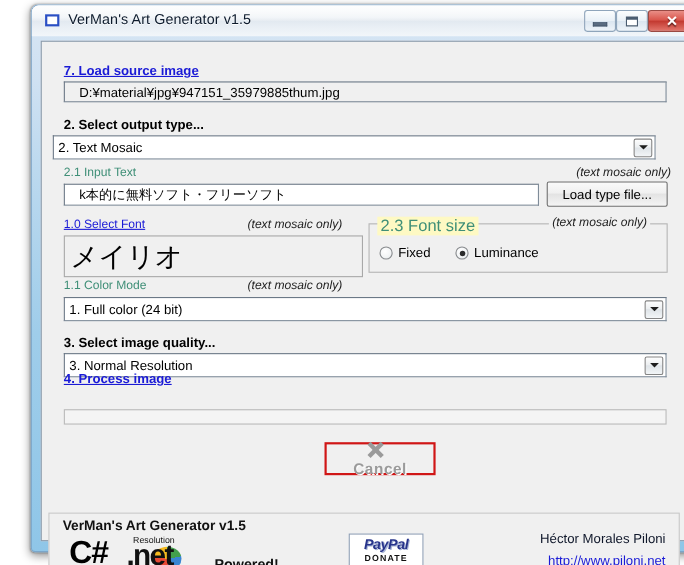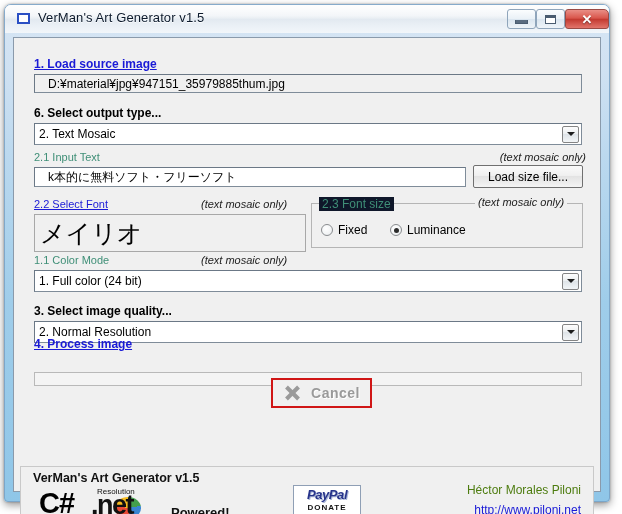--- a/index.html
+++ b/index.html
@@ -13,20 +13,21 @@
     font-family: "Liberation Sans", sans-serif;
     overflow: hidden;
   }
 
   
   #desktop {
     position: relative;
     width: 506px;
     height: 514px;
     background: #ffffff;
+    margin-left: 24px;
   }
 
   
   #window {
     position: absolute;
     left: 4px;
     top: 4px;
     width: 606px;
     height: 498px;
     border-radius: 7px 7px 4px 4px;
@@ -270,23 +271,23 @@
   }
 
   
   #fontsize-group {
     position: absolute;
     border: 1px solid #b5b5b5;
     box-sizing: border-box;
   }
   #fontsize-group-label {
     position: absolute;
-    background: #0f172a;
+    background: #fef9c3;
     padding: 0 3px;
-    font-size: 12px;
+    font-size: 15px;
     color: #3f8f77;
     white-space: nowrap;
   }
   #fontsize-group-hint {
     position: absolute;
     background: #f0f0f0;
     padding: 0 3px;
     font-size: 11px;
     font-style: italic;
     color: #222222;
@@ -508,21 +509,21 @@
     letter-spacing: 1px;
     margin-top: 3px;
     line-height: 1;
   }
 
   #author-name {
     position: absolute;
     right: 12px;
     top: 16px;
     font-size: 12px;
-    color: #4d7c0f;
+    color: #0f172a;
     white-space: nowrap;
     text-align: center;
   }
   #author-link {
     position: absolute;
     right: 12px;
     top: 36px;
     font-size: 12px;
     color: #1a1ad6;
     text-decoration: underline;
@@ -552,42 +553,42 @@
       <div class="winbtn" id="btn-max">
         <div class="glyph"></div>
       </div>
       <div class="winbtn" id="btn-close">
         <div class="glyph">✕</div>
       </div>
     </div>
 
     <div id="client">
 
-      <div class="link" style="left:20px; top:19px;">1. Load source image</div>
+      <div class="link" style="left:20px; top:19px;">7. Load source image</div>
 
       <div class="textbox readonly" style="left:20px; top:36px; width:548px; height:19px;">D:¥material¥jpg¥947151_35979885thum.jpg</div>
 
-      <div class="heading" style="left:20px; top:68px;">6. Select output type...</div>
-
-      <div class="combo" style="left:20px; top:85px; width:548px; height:22px;">
+      <div class="heading" style="left:20px; top:68px;">2. Select output type...</div>
+
+      <div class="combo" style="left:10px; top:85px; width:548px; height:22px;">
         <div class="combo-text">2. Text Mosaic</div>
         <div class="combo-arrow">
           <div class="arrow-down"></div>
         </div>
       </div>
 
       <div class="sublabel" style="left:20px; top:113px;">2.1 Input Text</div>
 
       <div class="hint" style="right:14px; top:113px;">(text mosaic only)</div>
 
       <div class="textbox" style="left:20px; top:129px; width:432px; height:20px;">k本的に無料ソフト・フリーソフト</div>
 
-      <div class="button" style="left:459px; top:127px; width:110px; height:23px;">Load size file...</div>
-
-      <div class="sublabel-link" style="left:20px; top:160px;">2.2 Select Font</div>
+      <div class="button" style="left:459px; top:127px; width:110px; height:23px;">Load type file...</div>
+
+      <div class="sublabel-link" style="left:20px; top:160px;">1.0 Select Font</div>
 
       <div class="hint" style="left:187px; top:160px;">(text mosaic only)</div>
 
       <div id="font-preview" style="left:20px; top:176px; width:272px; height:38px;">
         <div id="font-preview-text">メイリオ</div>
       </div>
 
       <div id="fontsize-group" style="left:297px; top:165px; width:272px; height:45px;"></div>
       <div id="fontsize-group-label" style="left:305px; top:159px;">2.3 Font size</div>
       <div id="fontsize-group-hint" style="left:461px; top:158px;">(text mosaic only)</div>
@@ -611,31 +612,31 @@
       <div class="combo" style="left:20px; top:232px; width:548px; height:22px;">
         <div class="combo-text">1. Full color (24 bit)</div>
         <div class="combo-arrow">
           <div class="arrow-down"></div>
         </div>
       </div>
 
       <div class="heading" style="left:20px; top:266px;">3. Select image quality...</div>
 
       <div class="combo" style="left:20px; top:283px; width:548px; height:22px;">
-        <div class="combo-text">2. Normal Resolution</div>
+        <div class="combo-text">3. Normal Resolution</div>
         <div class="combo-arrow">
           <div class="arrow-down"></div>
         </div>
       </div>
 
       <div class="link" style="left:20px; top:299px;">4. Process image</div>
 
       <div id="progressbar" style="left:20px; top:334px; width:548px; height:14px;"></div>
 
-      <div id="cancel-button" style="left:257px; top:340px; width:101px; height:30px;">
+      <div id="cancel-button" style="left:257px; top:364px; width:101px; height:30px;flex-direction:column;">
         <div id="cancel-x"></div>
         <div id="cancel-label">Cancel</div>
       </div>
 
       <div id="footer-panel">
 
         <div id="footer-title">VerMan's Art Generator v1.5</div>
 
         <div id="csharp-logo">
           <div id="csharp-text">C#</div>

